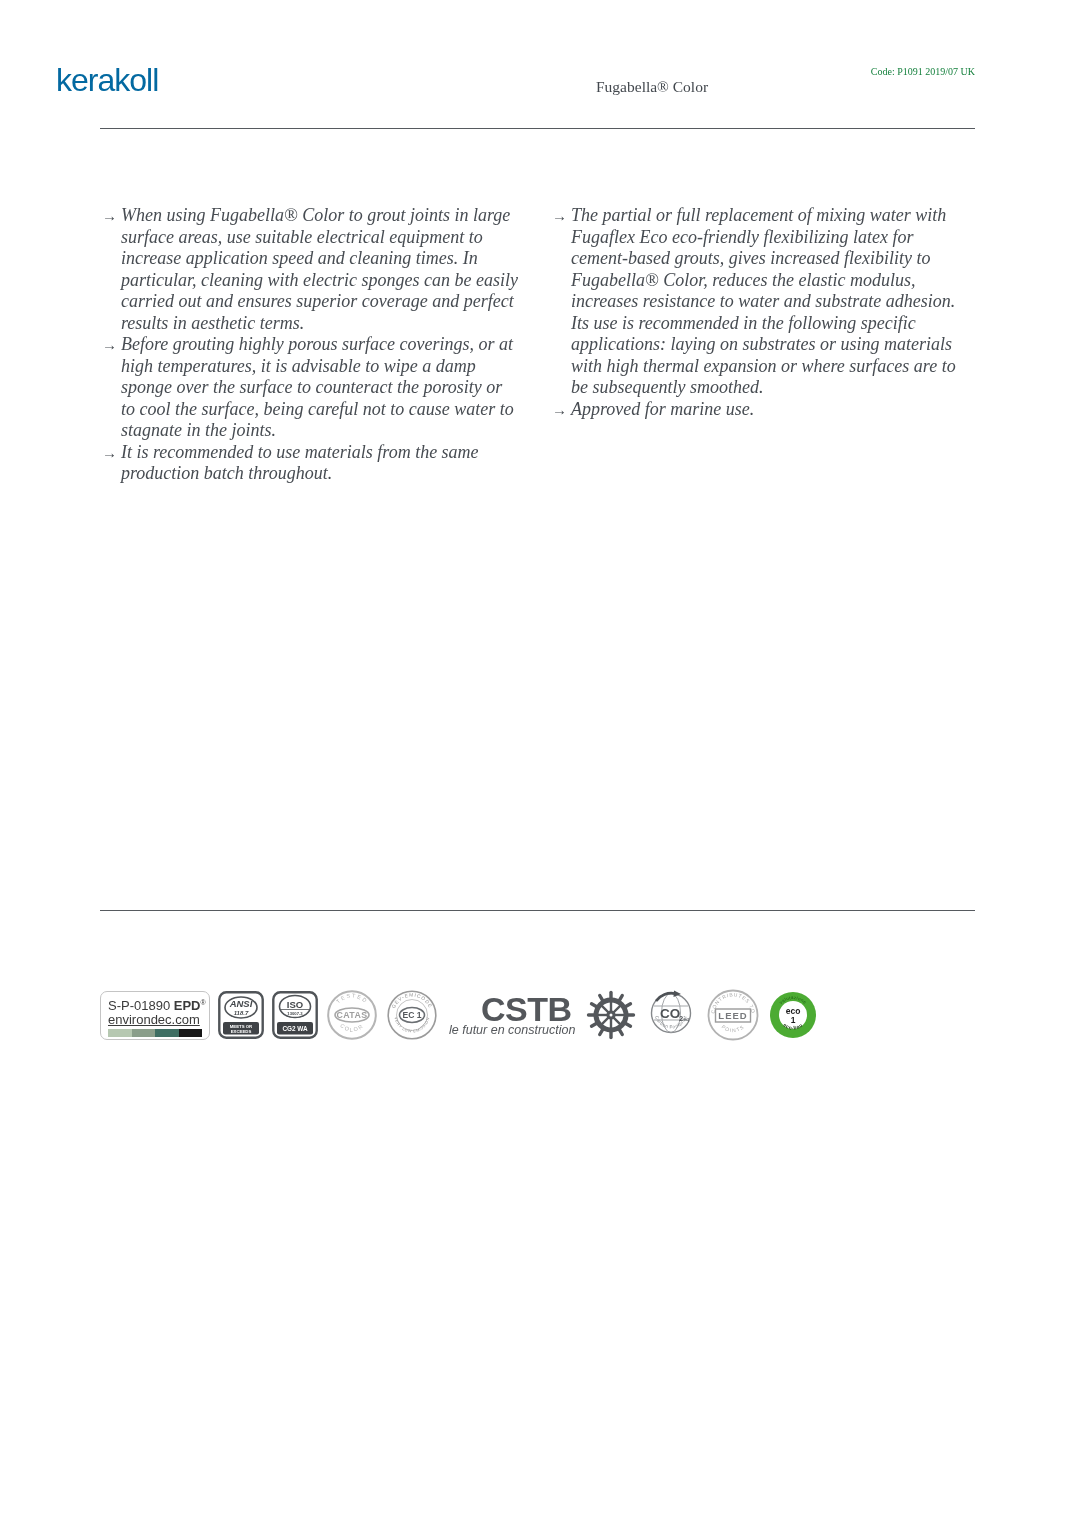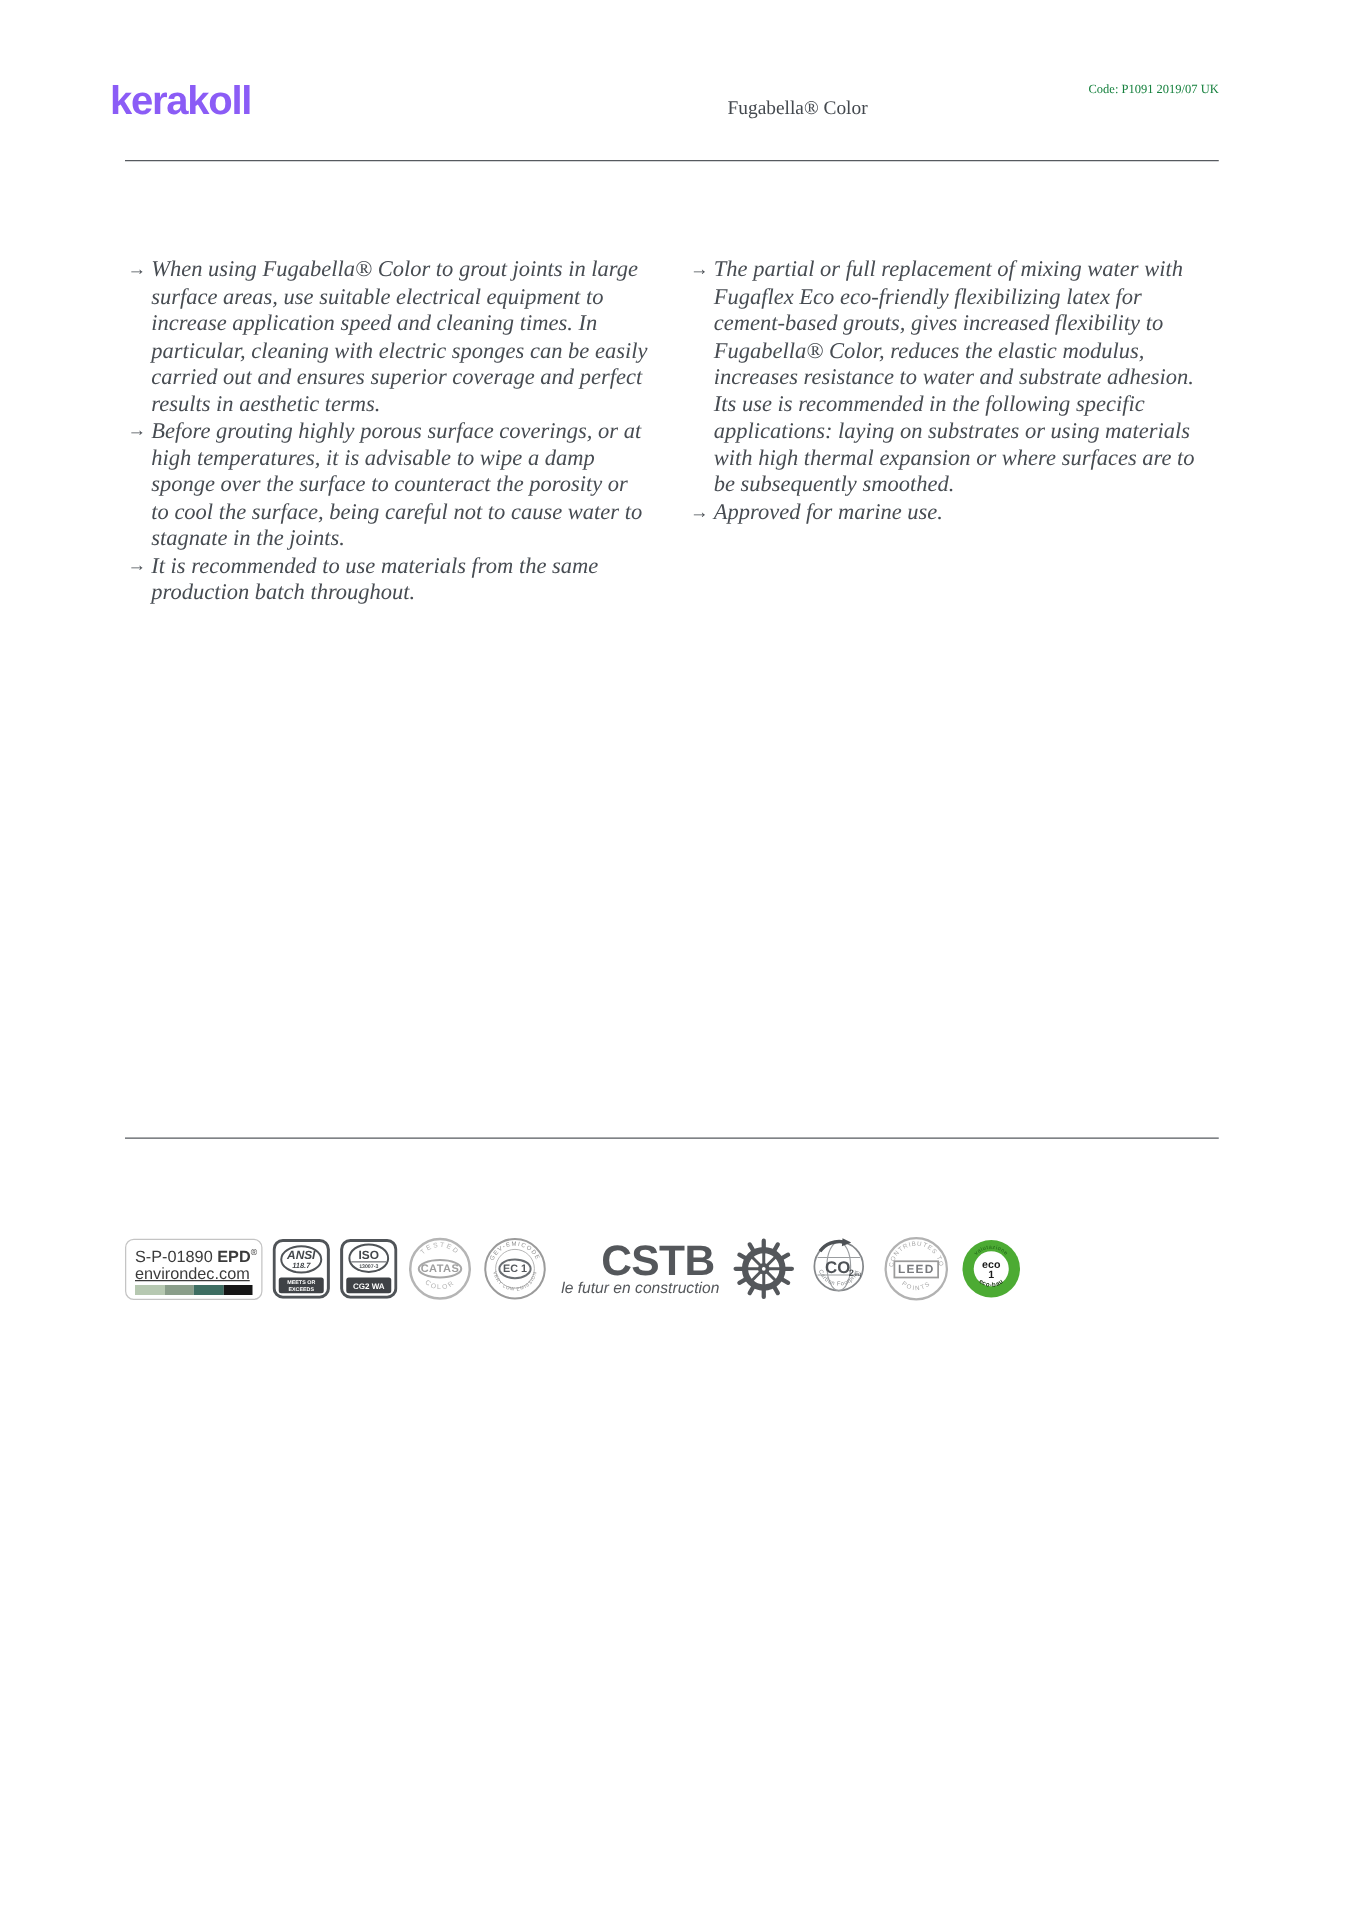--- a/index.html
+++ b/index.html
@@ -11,25 +11,24 @@
     background: #ffffff;
     font-family: "Liberation Serif", serif;
     color: #474c52;
     overflow: hidden;
   }
 
   
   .hdr-logo {
     position: absolute; left: 56px; top: 62px;
     font-family: "Liberation Sans", sans-serif;
-    font-weight: bold; font-size: 32px; letter-spacing: -1px;
-    color: #8b5cf6;
-    margin-left: 32px;
-  }
-  .hdr-product { position: absolute; left: 582px; top: 78px; font-size: 15.5px; color: #43484e; }
+    font-weight: normal; font-size: 32px; letter-spacing: -1px;
+    color: #0369a1;
+  }
+  .hdr-product { position: absolute; left: 596px; top: 78px; font-size: 15.5px; color: #43484e; }
   .hdr-code    { position: absolute; right: 105px; top: 66px; font-size: 10px; color: #15803d; }
 
   .rule { position: absolute; left: 100px; width: 875px; border: none; border-top: 1.6px solid #565a5f; margin: 0; }
   .rule1 { top: 128px; }
   .rule2 { top: 910px; }
 
   .section-title {
     position: absolute; margin: 0;
     font-size: 39px; font-weight: bold; letter-spacing: 0.4px;
     color: #4a4f55;

